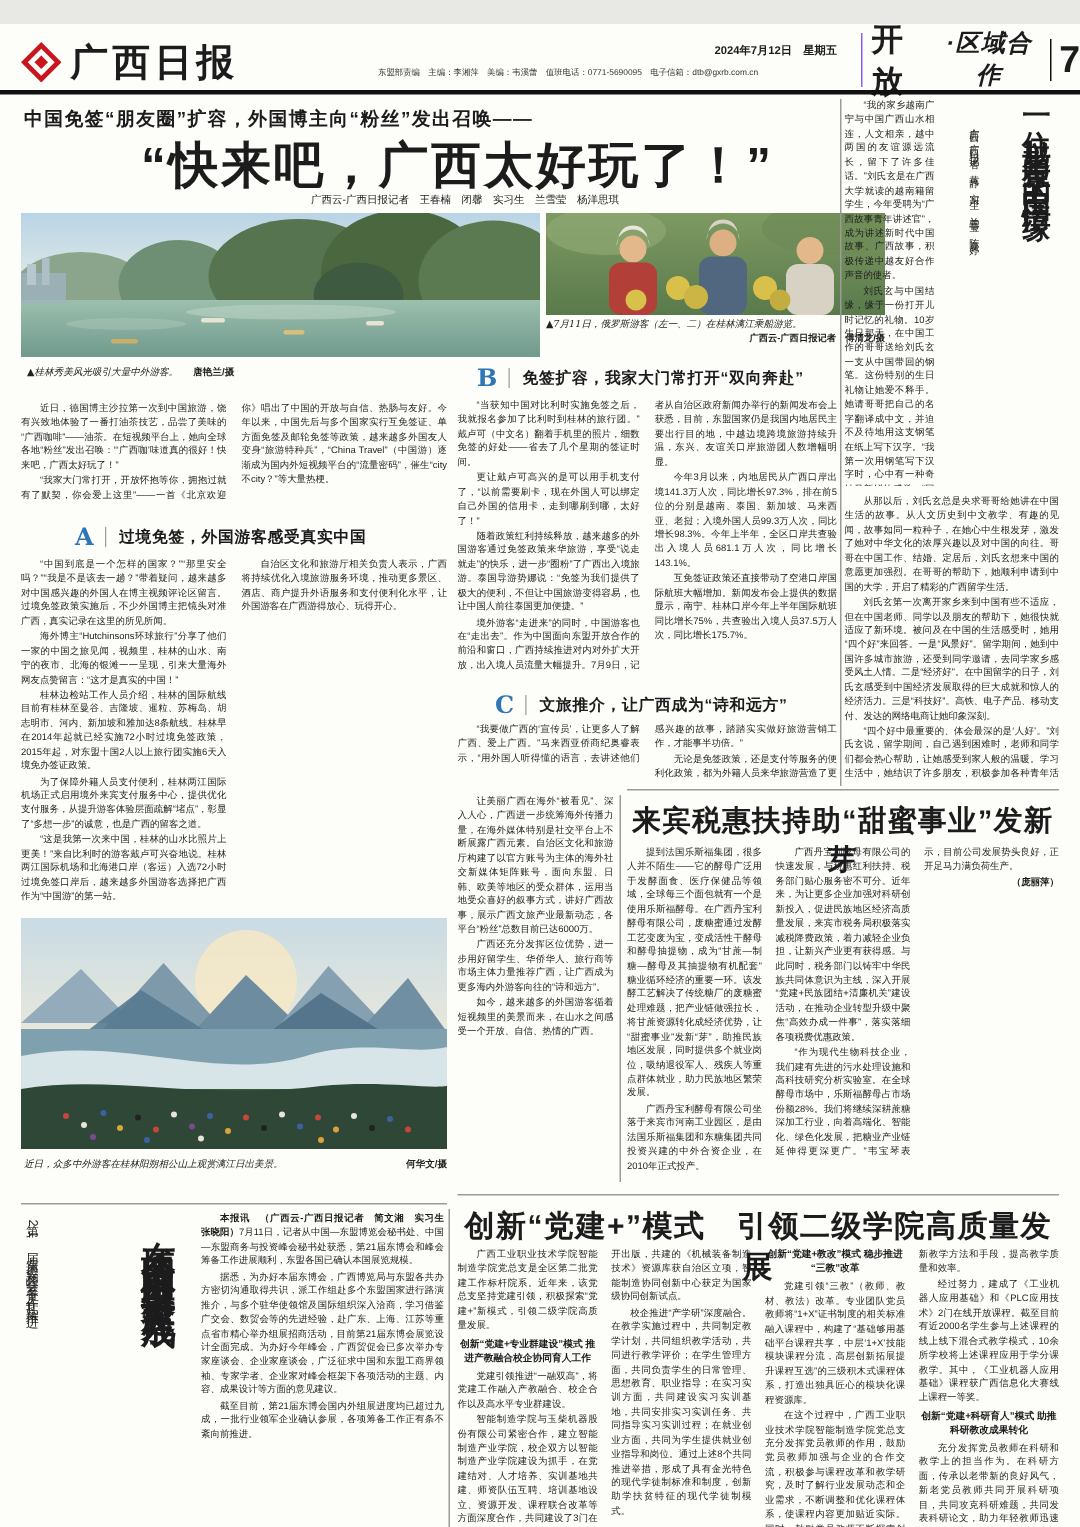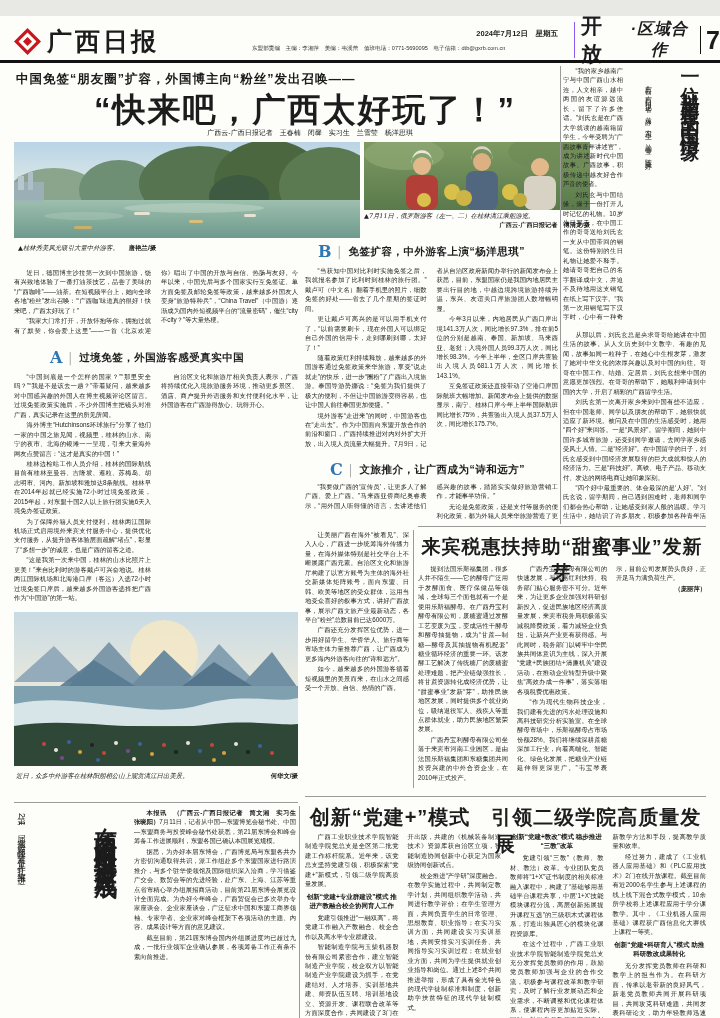--- a/index.html
+++ b/index.html
@@ -197,21 +197,21 @@
     </svg>
   </div>
   <div class="abs cap" style="left:16px;top:756px;width:282px;display:flex;justify-content:space-between;">
     <span>近日，众多中外游客在桂林阳朔相公山上观赏漓江日出美景。</span>
     <span class="credit">何华文/摄</span>
   </div>
 
   <div class="abs sec-head" style="left:318px;top:228px;">
     <span class="sec-letter">B</span>
     <span class="sec-div">│</span>
-    <span class="sec-title">免签扩容，中外游客上演“杨洋思琪”</span>
+    <span class="sec-title">免签扩容，我家大门常打开“双向奔赴”</span>
   </div>
   <div class="abs cols2" style="left:305px;top:250px;width:253px;height:190px;">
     <p class="np">“当获知中国对比利时实施免签之后，我就报名参加了比利时到桂林的旅行团。”戴卢可（中文名）翻着手机里的照片，细数免签的好处——省去了几个星期的签证时间。</p>
     <p class="np">更让戴卢可高兴的是可以用手机支付了，“以前需要刷卡，现在外国人可以绑定自己外国的信用卡，走到哪刷到哪，太好了！”</p>
     <p class="np">随着政策红利持续释放，越来越多的外国游客通过免签政策来华旅游，享受“说走就走”的快乐，进一步“圈粉”了广西出入境旅游。泰国导游势娜说：“免签为我们提供了极大的便利，不但让中国旅游变得容易，也让中国人前往泰国更加便捷。”</p>
     <p class="np">境外游客“走进来”的同时，中国游客也在“走出去”。作为中国面向东盟开放合作的前沿和窗口，广西持续推进对内对外扩大开放，出入境人员流量大幅提升。7月9日，记者从自治区政府新闻办举行的新闻发布会上获悉，目前，东盟国家仍是我国内地居民主要出行目的地，中越边境跨境旅游持续升温，东兴、友谊关口岸旅游团人数增幅明显。</p>
     <p class="np">今年3月以来，内地居民从广西口岸出境141.3万人次，同比增长97.3%，排在前5位的分别是越南、泰国、新加坡、马来西亚、老挝；入境外国人员99.3万人次，同比增长98.3%。今年上半年，全区口岸共查验出入境人员681.1万人次，同比增长143.1%。</p>
     <p class="np">互免签证政策还直接带动了空港口岸国际航班大幅增加。新闻发布会上提供的数据显示，南宁、桂林口岸今年上半年国际航班同比增长75%，共查验出入境人员37.5万人次，同比增长175.7%。</p>
   </div>
 

